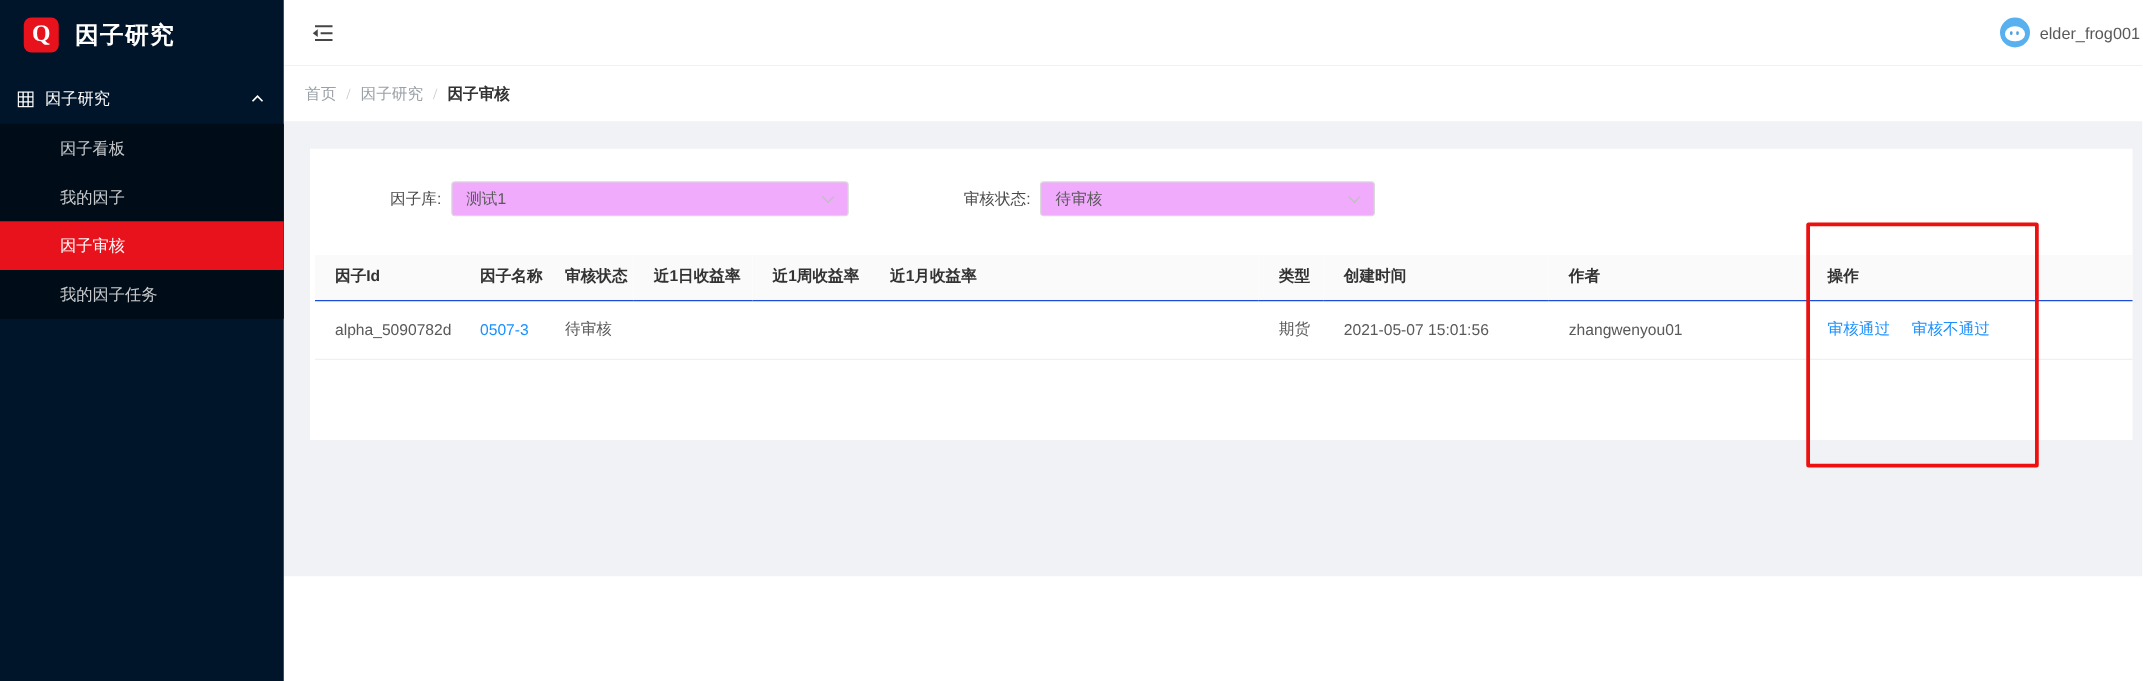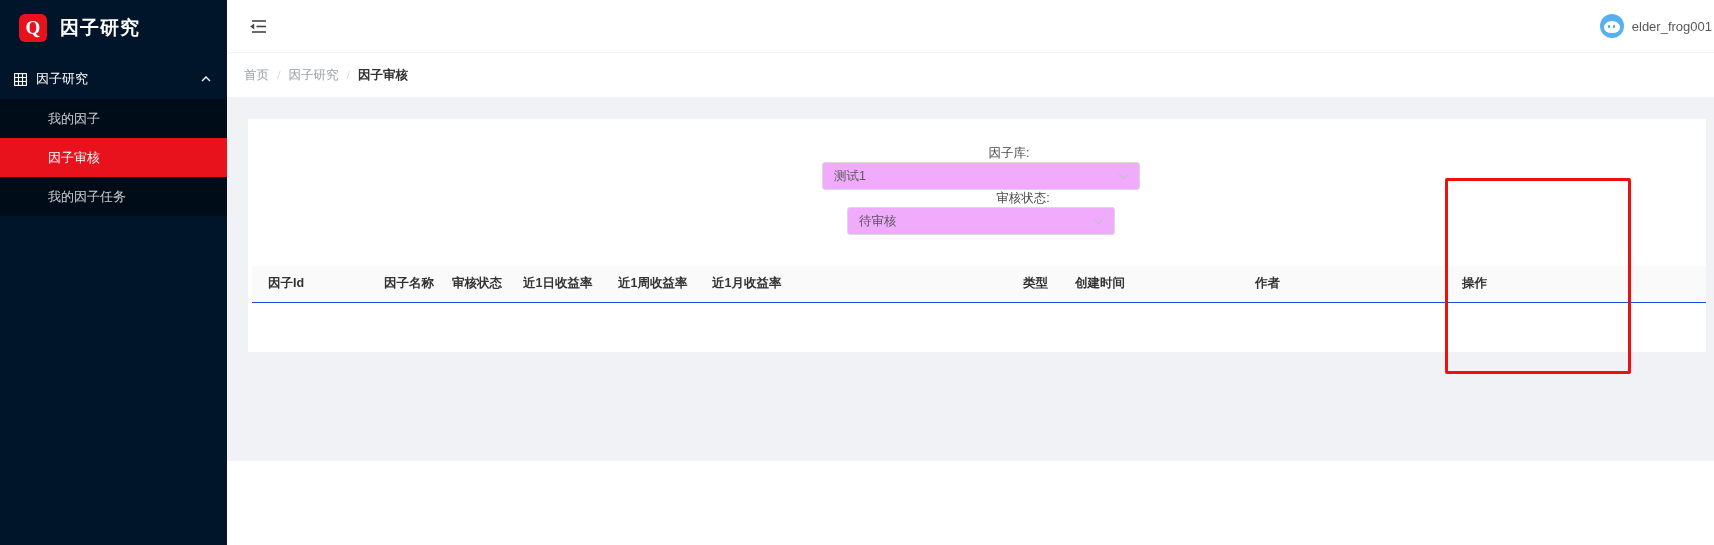--- a/index.html
+++ b/index.html
@@ -39,21 +39,21 @@
   .avatar::after{content:"";position:absolute;left:8px;top:11px;width:2.5px;height:2.5px;border-radius:50%;
     background:#4aa0e0;box-shadow:5px 0 0 #4aa0e0;}
   .breadcrumb{height:44px;background:#fff;display:flex;align-items:center;gap:8px;
     padding-left:17px;font-size:12.5px;color:#9aa0a6;flex:0 0 auto;font-family:Liberation Serif, serif;}
   .crumb{cursor:pointer;}
   .crumb-sep{color:#c5c9cd;}
   .crumb-current{color:#333;font-weight:600;}
   .content{flex:1;background:var(--content-bg);padding:22px 8px 0 21px;}
   .card{background:#fff;width:1458px;height:233px;}
   
-  .filter-row{display:flex;align-items:center;padding-top:26px;color:#4a4a4a;flex-direction:column;}
+  .filter-row{display:flex;align-items:center;padding-top:26px;color:#4a4a4a;}
   .f-label-1{margin-left:64px;}
   .f-label-2{margin-left:92px;}
   .select{height:28px;border:1px solid #d9d9d9;border-radius:3px;background:#f0abfc;color:#595959;
     display:flex;align-items:center;padding:0 28px 0 11px;position:relative;cursor:pointer;margin-left:8px;}
   .select-1{width:318px;}
   .select-2{width:268px;}
   .chev{position:absolute;right:12px;top:50%;width:7px;height:7px;
     border-right:1.2px solid #bfbfbf;border-bottom:1.2px solid #bfbfbf;
     transform:translateY(-70%) rotate(45deg);}
   
@@ -89,20 +89,21 @@
         </svg>
     </span>
     <span>因子研究</span>
     <span class="caret">
       <svg width="10" height="6" viewBox="0 0 10 6">
           <polyline points="1,5 5,1 9,5" fill="none" stroke="#fff" stroke-width="1.4"></polyline>
         </svg>
     </span>
   </div>
   <div class="submenu">
+    <div class="submenu-item">因子看板</div>
     <div class="submenu-item">我的因子</div>
     <div class="submenu-item active">因子审核</div>
     <div class="submenu-item">我的因子任务</div>
   </div>
 </aside>
 
 <div class="main">
   <header class="topbar">
     <span class="fold-btn">
       <svg width="18" height="15" viewBox="0 0 18 15">
@@ -165,20 +166,35 @@
             <th>近1日收益率</th>
             <th>近1周收益率</th>
             <th>近1月收益率</th>
             <th>类型</th>
             <th>创建时间</th>
             <th>作者</th>
             <th>操作</th>
           </tr>
         </thead>
         <tbody>
+          <tr>
+            <td>alpha_5090782d</td>
+            <td><a class="link">0507-3</a></td>
+            <td>待审核</td>
+            <td></td>
+            <td></td>
+            <td></td>
+            <td>期货</td>
+            <td>2021-05-07 15:01:56</td>
+            <td>zhangwenyou01</td>
+            <td>
+              <a class="action-link">审核通过</a>
+              <a class="action-link">审核不通过</a>
+            </td>
+          </tr>
         </tbody>
       </table>
 
     </div>
   </section>
 </div>
 
 <div class="annotation-box"></div>
 
 </body></html>

